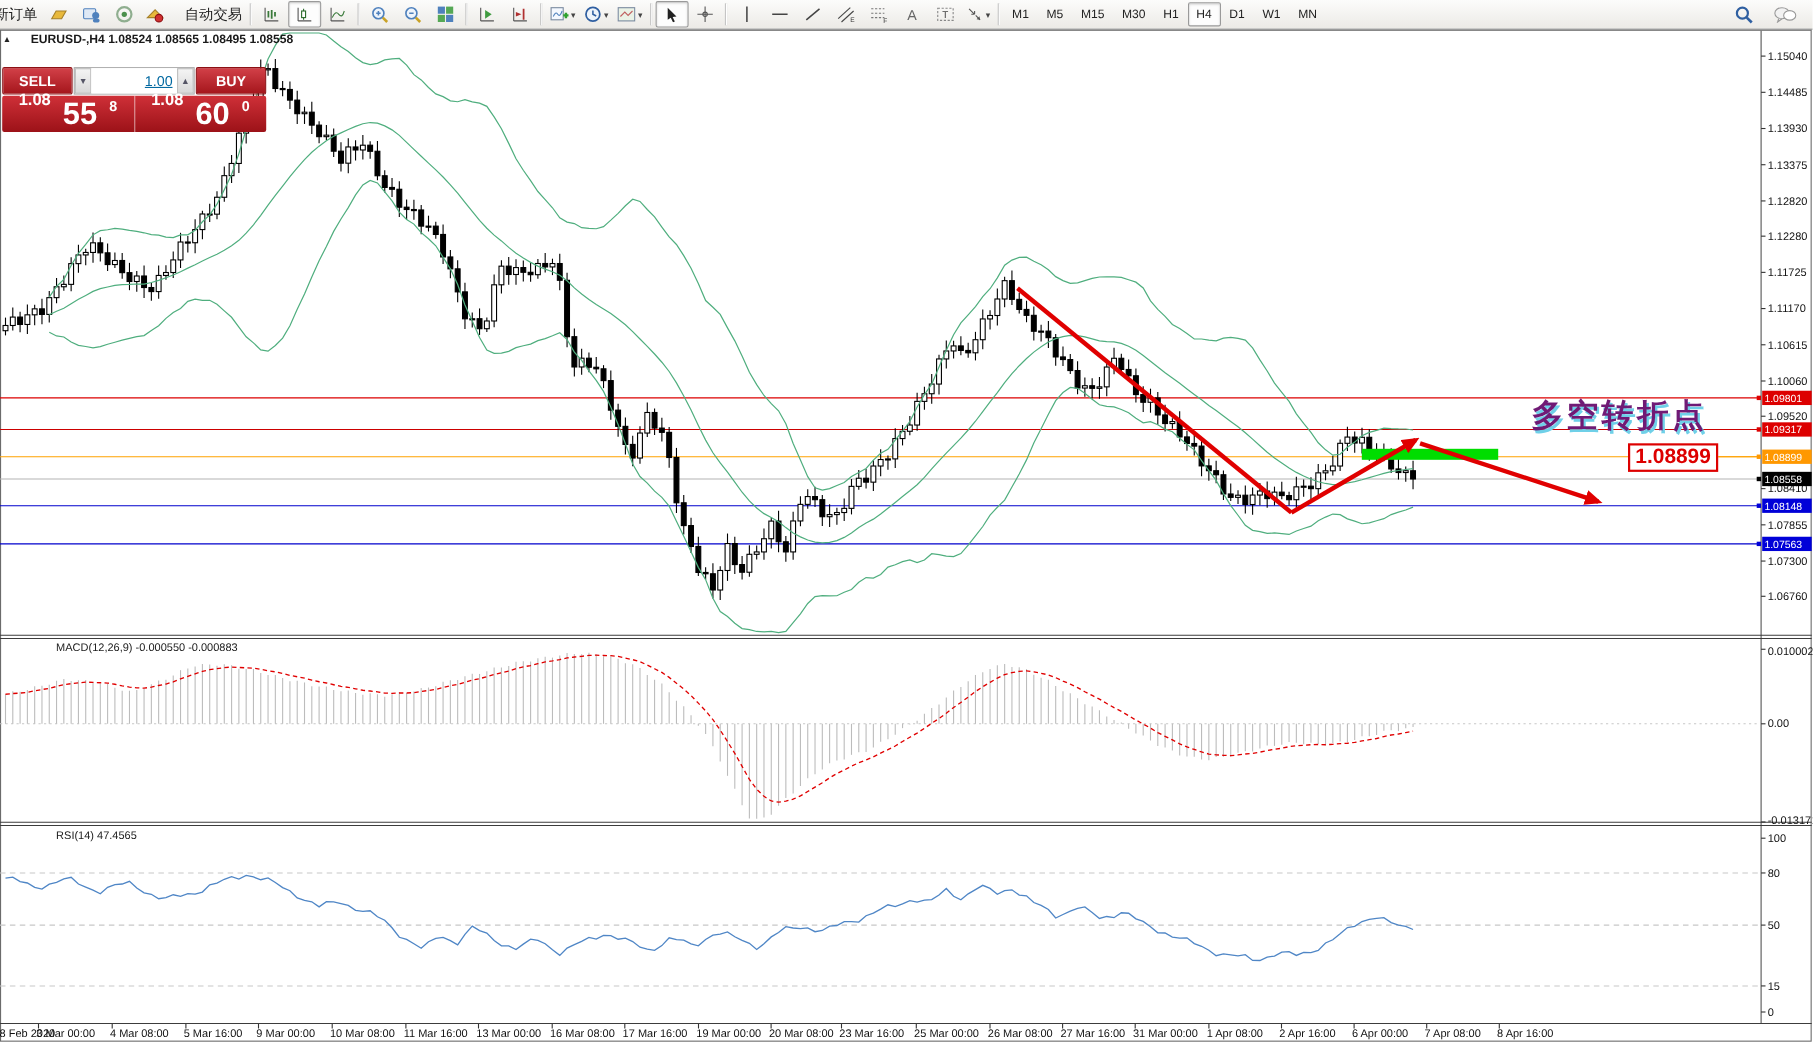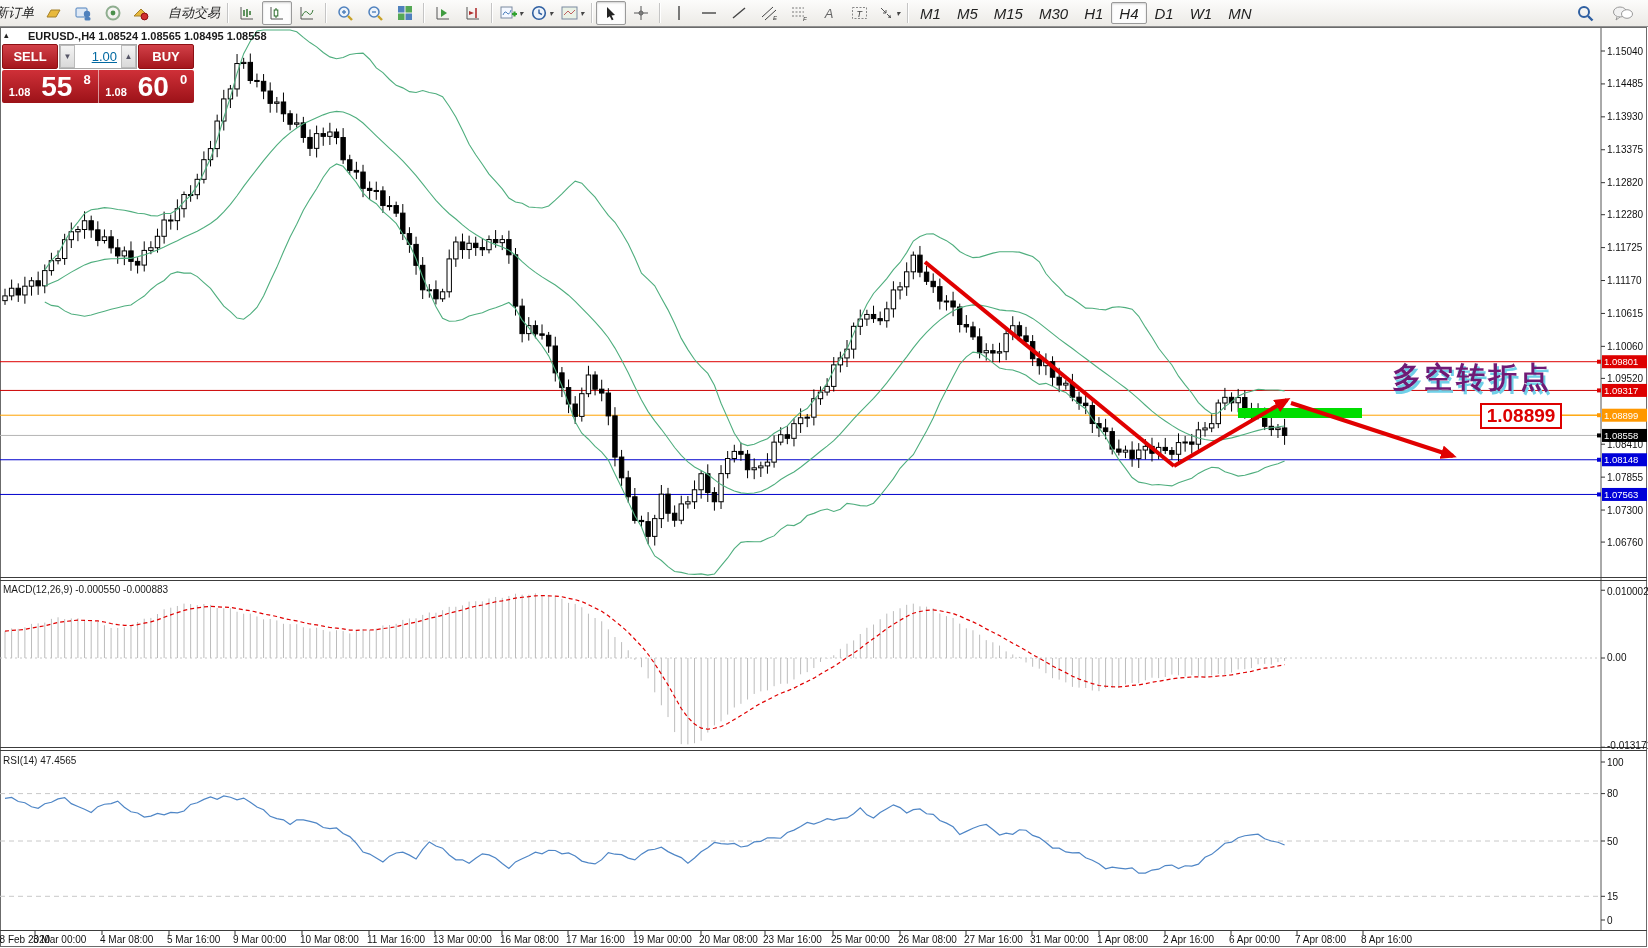--- a/index.html
+++ b/index.html
@@ -1,48 +1,48 @@
 <!DOCTYPE html>
 <html><head>
 <meta charset="utf-8">
 <style>
   html,body{margin:0;padding:0;background:#fff;font-family:"Liberation Sans",sans-serif;}
   .app{position:relative;width:1648px;height:948px;background:#fff;overflow:hidden;}
   
   .toolbar{position:absolute;top:0;left:0;width:1648px;height:27px;box-sizing:border-box;
     background:linear-gradient(#fcfcfb,#eceae6);border-bottom:1px solid #8f8f8f;
-    display:flex;align-items:center;padding:0 2px;overflow:hidden;white-space:nowrap;font-style:italic;}
+    display:flex;align-items:center;padding:0 2px;overflow:hidden;white-space:nowrap;}
   .tbtn{height:22px;min-width:22px;display:inline-flex;align-items:center;justify-content:center;
     border:1px solid transparent;border-radius:2px;color:#333;font-size:12px;padding:0 3px;flex:0 0 auto;}
   .tbtn.pressed{background:#fdfdfd;border-color:#9a9a9a;box-shadow:inset 0 1px 2px rgba(0,0,0,.18);}
   .tbtn .dd{font-size:8px;color:#444;margin-left:2px;}
   .tsep{width:1px;height:20px;background:#c5c5c5;border-right:1px solid #fff;margin:0 3px;flex:0 0 auto;}
-  .tf-btn{font-size:15px;color:#222;height:20px;padding:0 7px;display:inline-flex;align-items:center;
+  .tf-btn{font-size:11px;color:#222;height:20px;padding:0 7px;display:inline-flex;align-items:center;
     border:1px solid transparent;border-radius:2px;flex:0 0 auto;}
   .tf-btn.active{background:#fdfdfd;border-color:#9a9a9a;box-shadow:inset 0 1px 2px rgba(0,0,0,.18);}
   .t-right{margin-left:auto;display:inline-flex;align-items:center;gap:8px;padding-right:8px;}
   .cn-btn{font-size:13px;color:#222;}
   
   #chartsvg{position:absolute;left:0;top:0;}
   .chart-title{position:absolute;left:28px;top:30px;font-size:11px;font-weight:bold;color:#1a1a1a;letter-spacing:0;}
   .title-tri{position:absolute;left:4px;top:30px;font-size:9px;color:#222;}
-  .ind-label{position:absolute;font-size:10px;color:#1a1a1a;}
+  .ind-label{position:absolute;font-size:10px;color:#1a1a1a;margin-left:48px;}
   
-  .ock{position:absolute;left:2px;top:44px;width:192px;}
+  .ock{position:absolute;left:2px;top:61px;width:240px;}
   .ock-row1{display:flex;height:25px;gap:1px;}
   .btn-trade{width:64px;background:linear-gradient(#d24048,#a5161c);color:#fff;font-weight:bold;
     font-size:13px;display:flex;align-items:center;justify-content:center;border-radius:2px;border:1px solid #8d1014;box-sizing:border-box;}
   .vol-wrap{display:flex;flex:1;height:25px;border:1px solid #a9a9a9;box-sizing:border-box;background:#fff;}
   .vol-btn{width:15px;background:linear-gradient(#f4f4f4,#d9d9d9);color:#556;font-size:8px;
     display:flex;align-items:center;justify-content:center;border:1px solid #bbb;box-sizing:border-box;}
   .vol-input{flex:1;border:0;text-align:right;font-size:13px;padding-right:4px;width:40px;color:#0369a1;font-family:"Liberation Sans",sans-serif;text-decoration:underline;}
   .ock-row2{display:flex;height:33px;margin-top:1px;background:linear-gradient(#cf3038,#9c1218);border-radius:2px;}
   .price-cell{flex:1;color:#fff;display:flex;align-items:flex-end;justify-content:center;padding-bottom:2px;position:relative;}
   .price-cell.left{border-right:1px solid rgba(255,255,255,.55);}
-  .p-base{font-size:11px;font-weight:bold;margin-bottom:3px;}
+  .p-base{font-size:15px;font-weight:bold;margin-bottom:19px;}
   .p-big{font-size:28px;font-weight:bold;line-height:28px;margin:0 11px;}
   .p-sup{font-size:13px;font-weight:bold;align-self:flex-start;margin-top:2px;}
   
   .cn-note{position:absolute;left:1392px;top:358px;font-size:29px;font-weight:bold;color:#701a75;
     letter-spacing:3px;text-shadow:2px 3px 0 #6fd0e8;}
   .price-tag{position:absolute;left:1480px;top:403px;width:78px;height:22px;border:2px solid #dd0000;
     background:#fff;color:#dd0000;font-size:19px;font-weight:bold;display:flex;align-items:center;justify-content:center;}
   .mini{display:block;}
 </style>
 </head>

